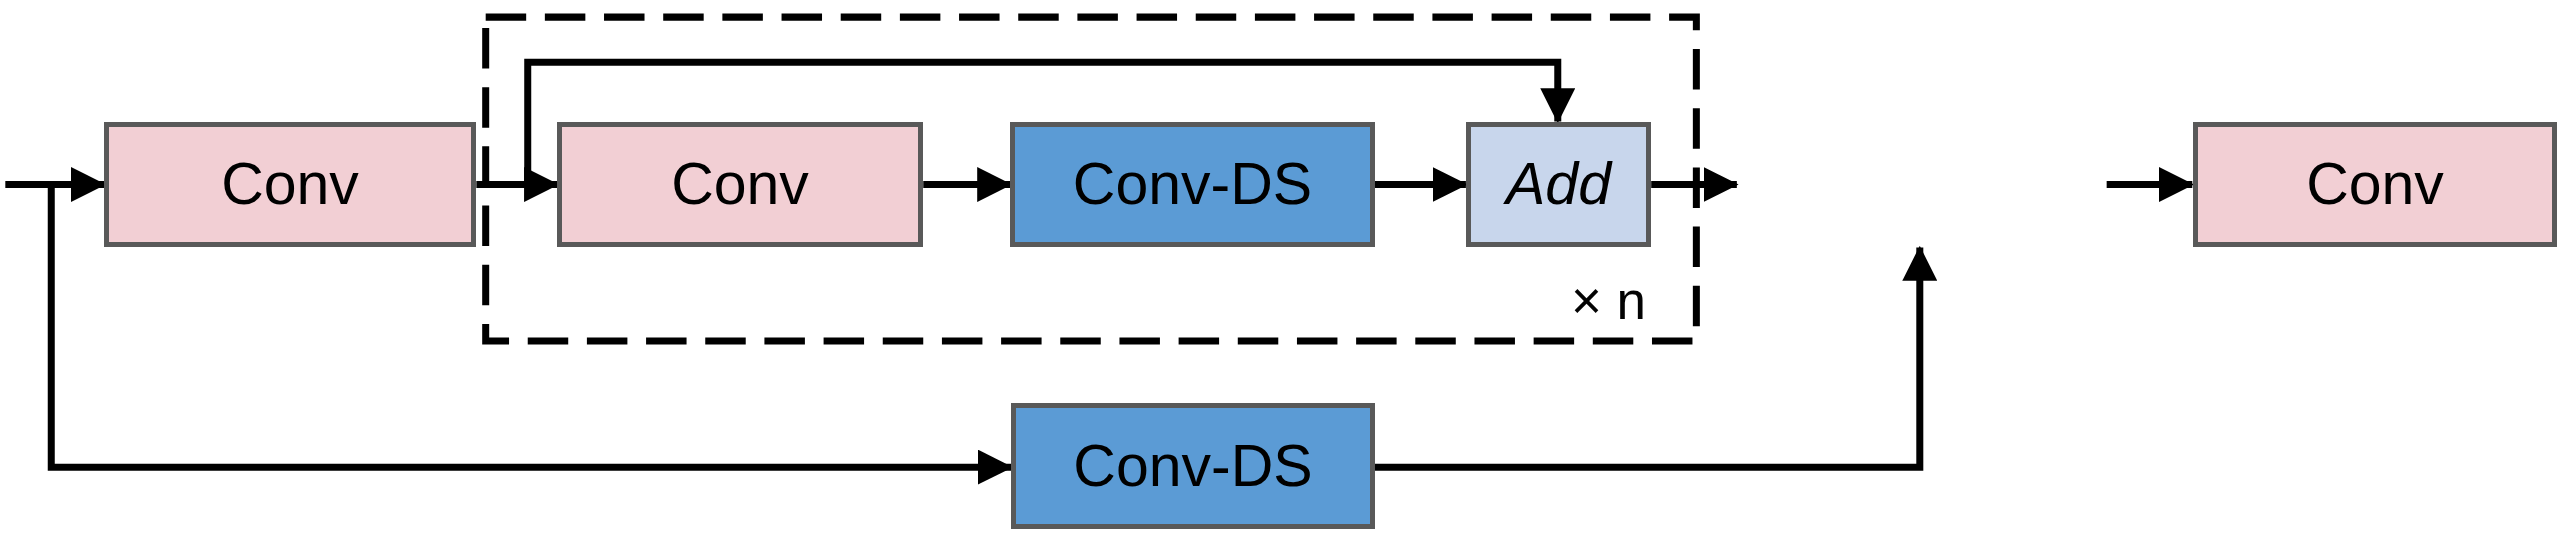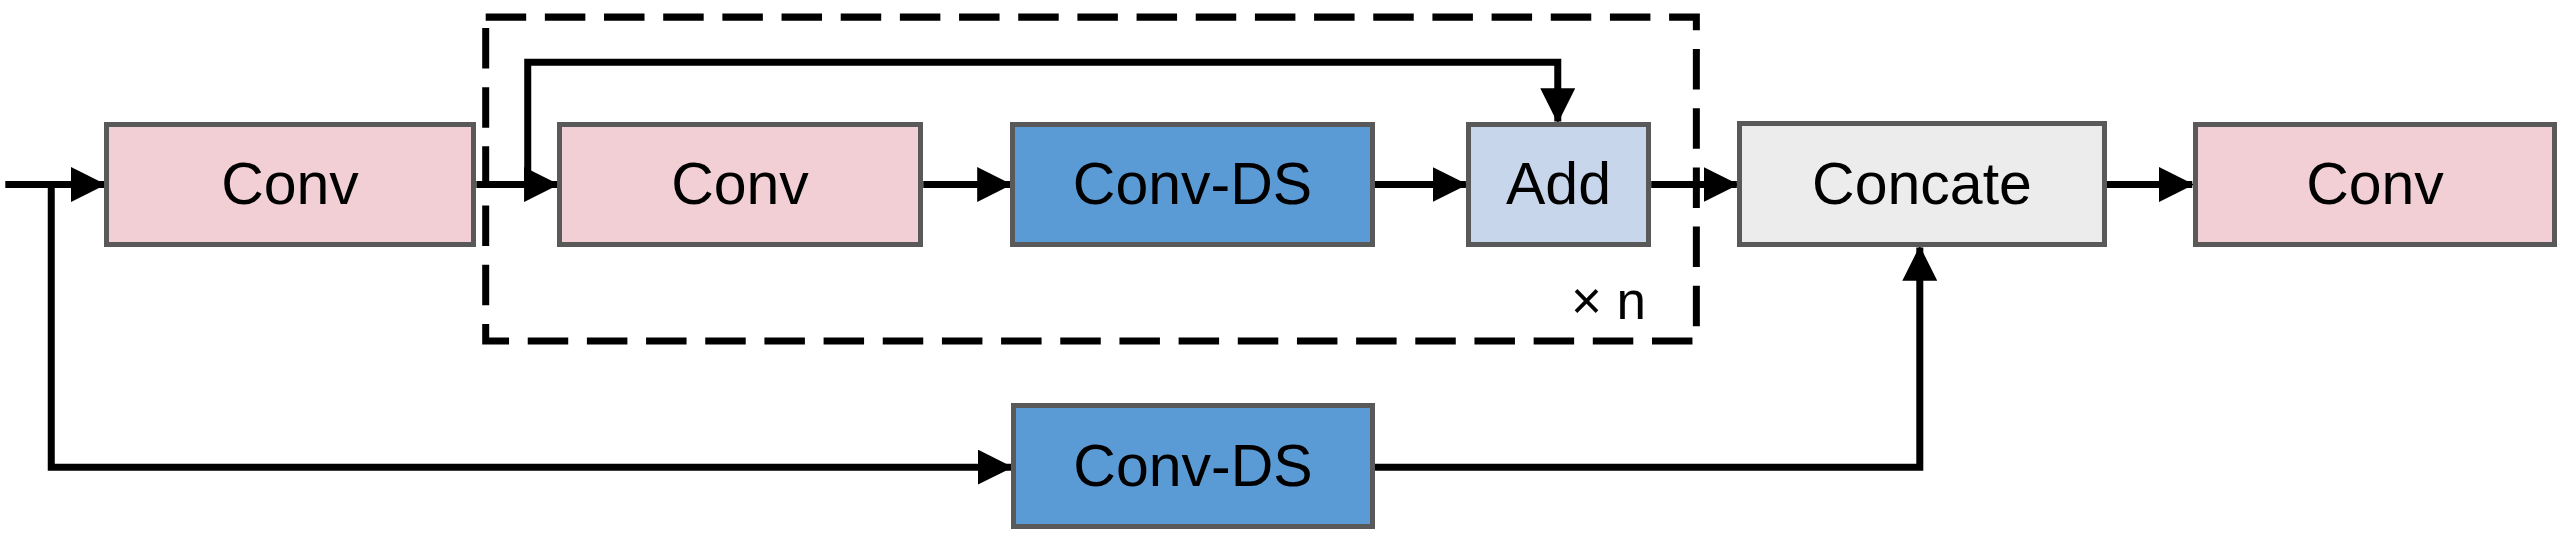--- a/index.html
+++ b/index.html
@@ -30,21 +30,21 @@
     box-sizing: border-box;
     border: 5.5px solid #595959;
     font-size: 59px;
     line-height: 1;
     color: #000000;
     white-space: nowrap;
   }
   #block-conv-input    { left: 104px;  top: 122px; width: 372px; height: 125px; }
   #block-conv-residual { left: 557px;  top: 122px; width: 366px; height: 125px; }
   #block-conv-ds-residual { left: 1010px; top: 122px; width: 365px; height: 125px; }
-  #block-add           { left: 1466px; top: 122px; width: 185px; height: 125px; }
+  #block-add           { left: 1466px; top: 122px; width: 185px; height: 125px; font-style: italic; }
   #block-concate       { left: 1737px; top: 121px; width: 370px; height: 126px; }
   #block-conv-output   { left: 2193px; top: 122px; width: 364px; height: 125px; }
   #block-conv-ds-bypass{ left: 1011px; top: 403px; width: 364px; height: 126px; }
   .repeat-label {
     position: absolute;
     left: 1511px;
     top: 274px;
     width: 195px;
     text-align: center;
     font-size: 53px;
@@ -94,23 +94,20 @@
   </div>
 
   <div class="block" id="block-conv-ds-residual" style="background-color: rgb(91, 155, 213);">
     <span>Conv-DS</span>
   </div>
 
   <div class="block" id="block-add" style="background-color: rgb(200, 214, 236);">
     <span>Add</span>
   </div>
 
-  <div class="block" id="block-concate" style="background-color: rgb(236, 236, 236);">
-    <span>Concate</span>
-  </div>
 
   <div class="block" id="block-conv-output" style="background-color: rgb(242, 207, 212);">
     <span>Conv</span>
   </div>
 
   <div class="block" id="block-conv-ds-bypass" style="background-color: rgb(91, 155, 213);">
     <span>Conv-DS</span>
   </div>
 
   <div class="repeat-label">× n</div>

